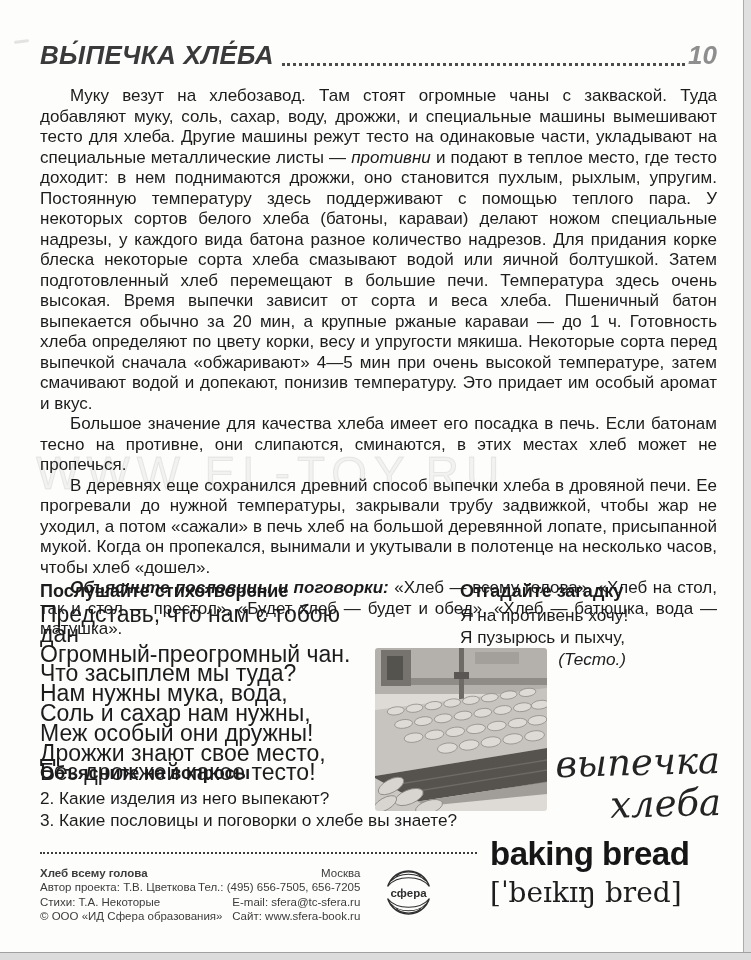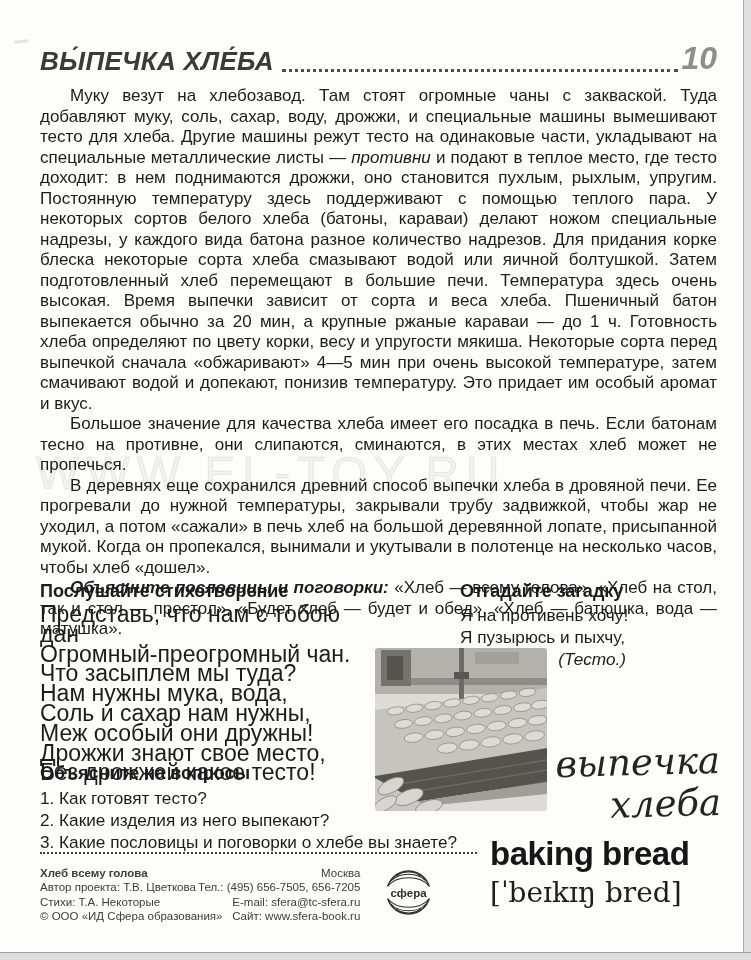--- a/index.html
+++ b/index.html
@@ -15,21 +15,21 @@
                  background:#dcdcdc; border-top:1.5px solid #a0a0a0; }
   .scan-mark   { position:absolute; left:14px; top:40px; width:15px; height:3px;
                  background:rgba(0,0,0,0.10); border-radius:2px; transform:rotate(-8deg); }
 
   
   .title-row { position:absolute; left:40px; top:40px; width:677px;
                display:flex; align-items:flex-end; }
   .title   { font-size:26px; font-weight:bold; font-style:italic; color:#3a3a3a;
              white-space:nowrap; letter-spacing:0.3px; }
   .leader  { flex:1; border-bottom:3.4px dotted #4d4d4d; height:0; margin:0 3px 5px 8px; }
-  .pagenum { font-size:32px; font-weight:bold; font-style:italic; color:#8e8e8e; }
+  .pagenum { font-size:26px; font-weight:bold; font-style:italic; color:#8e8e8e; }
 
   
   .article { position:absolute; left:40px; top:86px; width:677px;
              font-size:17px; line-height:20.5px; text-align:justify; }
   .article p { margin:0; text-indent:30px; }
   .it { font-style:italic; }
   .proverbs-lead { font-weight:bold; font-style:italic; }
 
   
   .watermark { position:absolute; left:36px; top:446px; width:680px; 
@@ -173,21 +173,20 @@
           <ellipse cx="34" cy="149" rx="15" ry="7" transform="rotate(-22 34 149)"></ellipse>
           <ellipse cx="10" cy="156" rx="13" ry="6" transform="rotate(-30 10 156)"></ellipse>
           <ellipse cx="54" cy="159" rx="14" ry="6.5" transform="rotate(-18 54 159)"></ellipse>
         </g>
       </g>
     </svg>
   </div>
 
   <div class="questions">
     <div class="subhead">Объясните на вопросы</div>
-    <div class="question-line">1. Как готовят тесто?</div>
     <div class="question-line">2. Какие изделия из него выпекают?</div>
     <div class="question-line">3. Какие пословицы и поговорки о хлебе вы знаете?</div>
   </div>
 
   <div class="script-ru">
     <div>выпечка</div>
     <div>хлеба</div>
   </div>
   <div class="vocab-en">
     <div class="vocab-en-word">baking bread</div>

